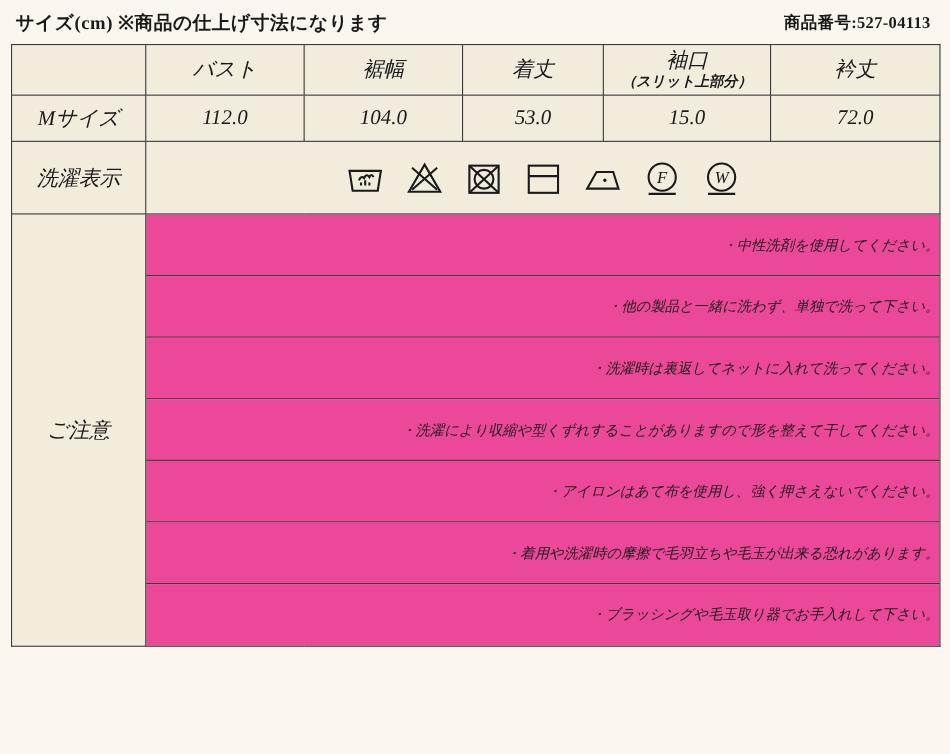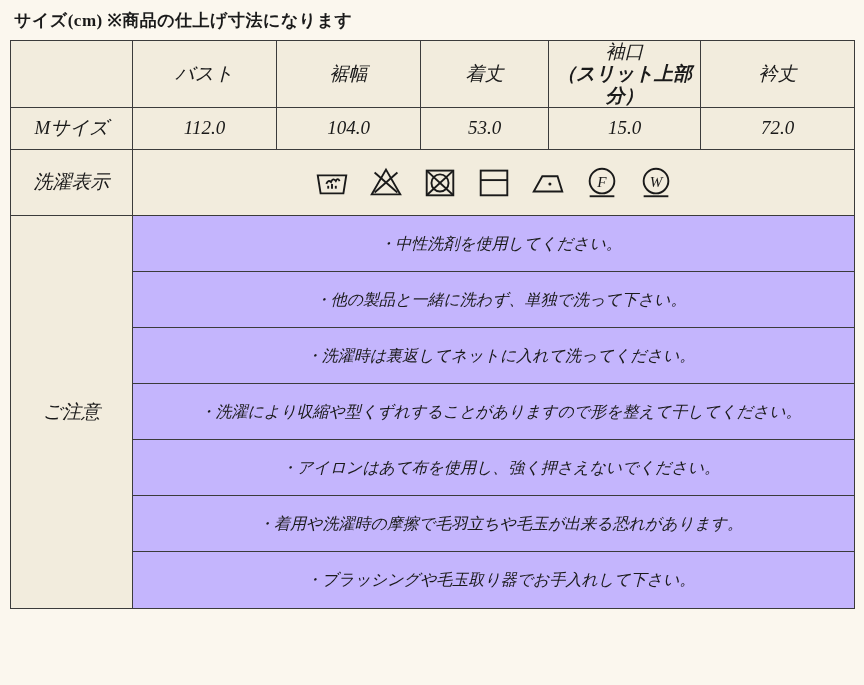--- a/index.html
+++ b/index.html
@@ -73,21 +73,21 @@
     font-size: 19px;
     font-weight: bold;
   }
   .hdr-cell {
     font-size: 17px;
     font-weight: bold;
     line-height: 1.15;
   }
   .hdr-sub {
     display: block;
-    font-size: 19px;
+    font-size: 13px;
     font-weight: bold;
   }
   .row-data {
     height: 42px;
   }
   .row-data td {
     font-size: 20px;
     margin-left: 20px;
   }
   .size-name {
@@ -119,37 +119,38 @@
     padding: 0;
   }
   .notes-inner {
     display: block;
   }
   .note-line {
     height: 56px;
     line-height: 56px;
     border-bottom: 1px solid #3b3b3b;
     padding-left: 14px;
-    text-align: center;
-    font-size: 16px;
+    text-align: right;
+    font-size: 13px;
     white-space: nowrap;
     box-sizing: border-box;
-    background: #c4b5fd;
+    background: #ec4899;
   }
   .note-line:last-child {
     border-bottom: none;
   }
 </style>
 </head>
 <body>
 
 <div class="sheet">
 
   <div class="header">
     <div class="header-left">サイズ(cm) ※商品の仕上げ寸法になります</div>
+    <div class="header-right">商品番号:527-04113</div>
   </div>
 
   <table class="size-table">
     <colgroup>
       <col style="width:122px">
       <col style="width:144px">
       <col style="width:144px">
       <col style="width:128px">
       <col style="width:152px">
       <col style="width:154px">

